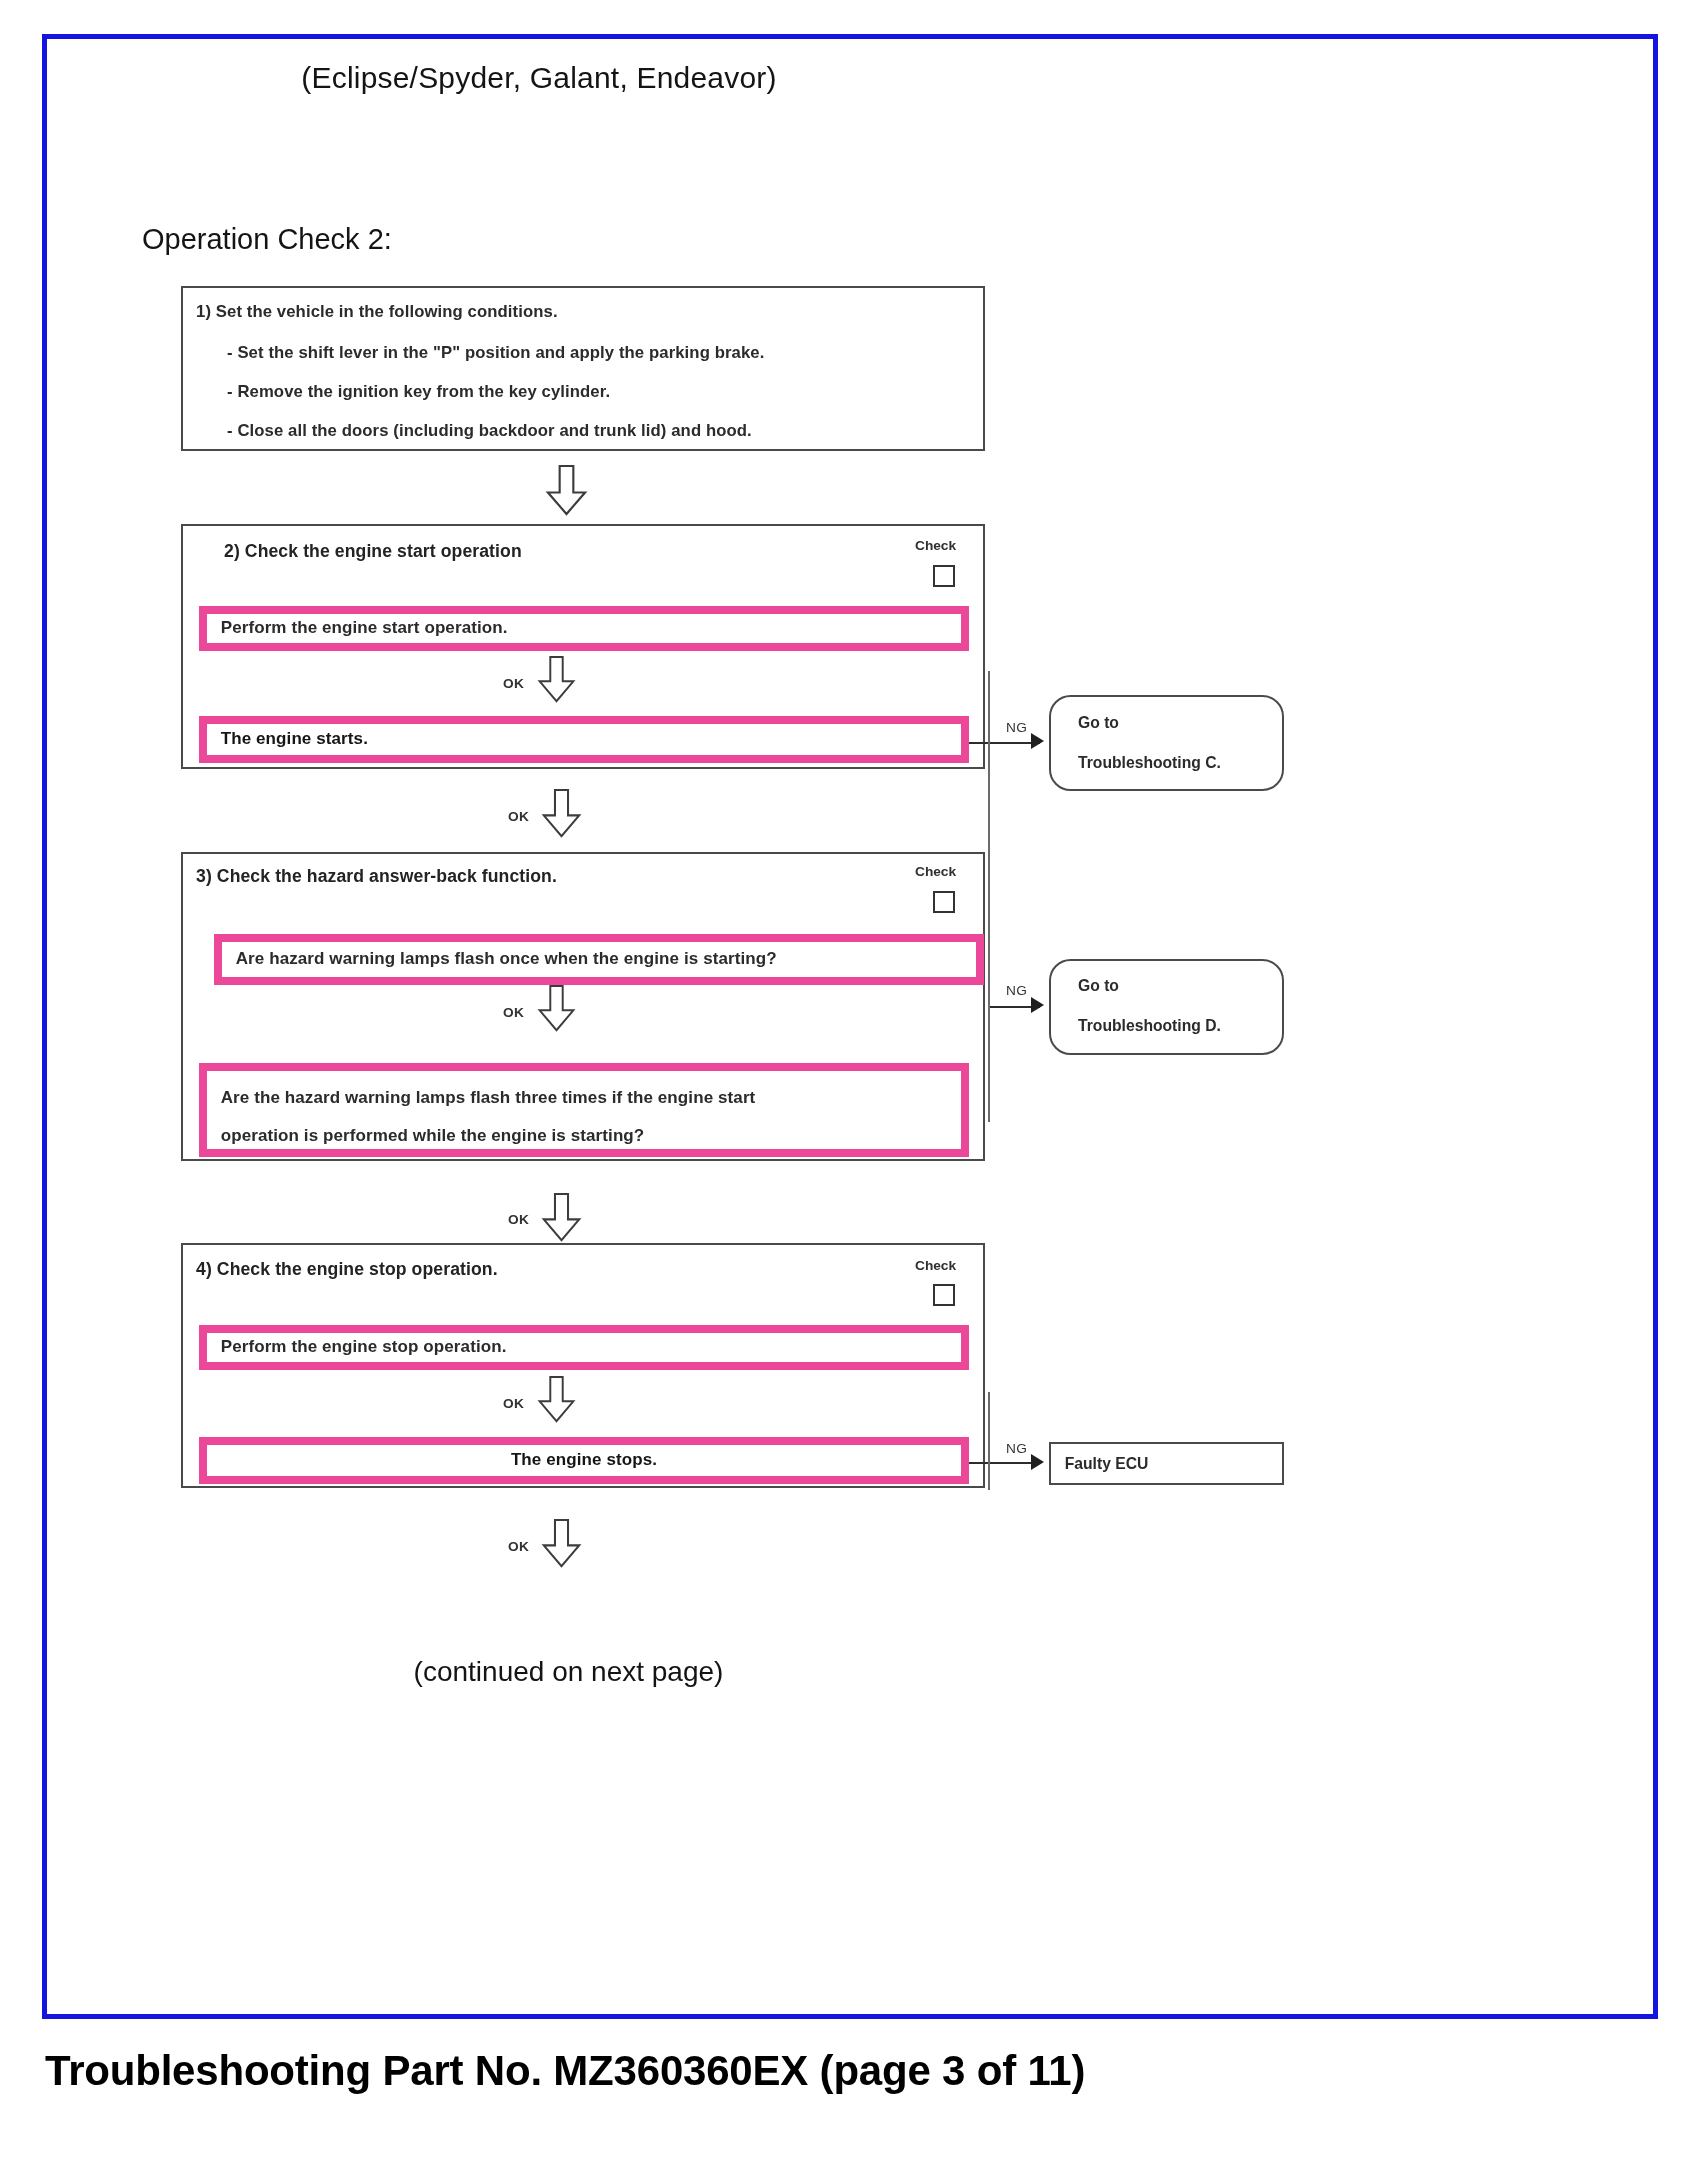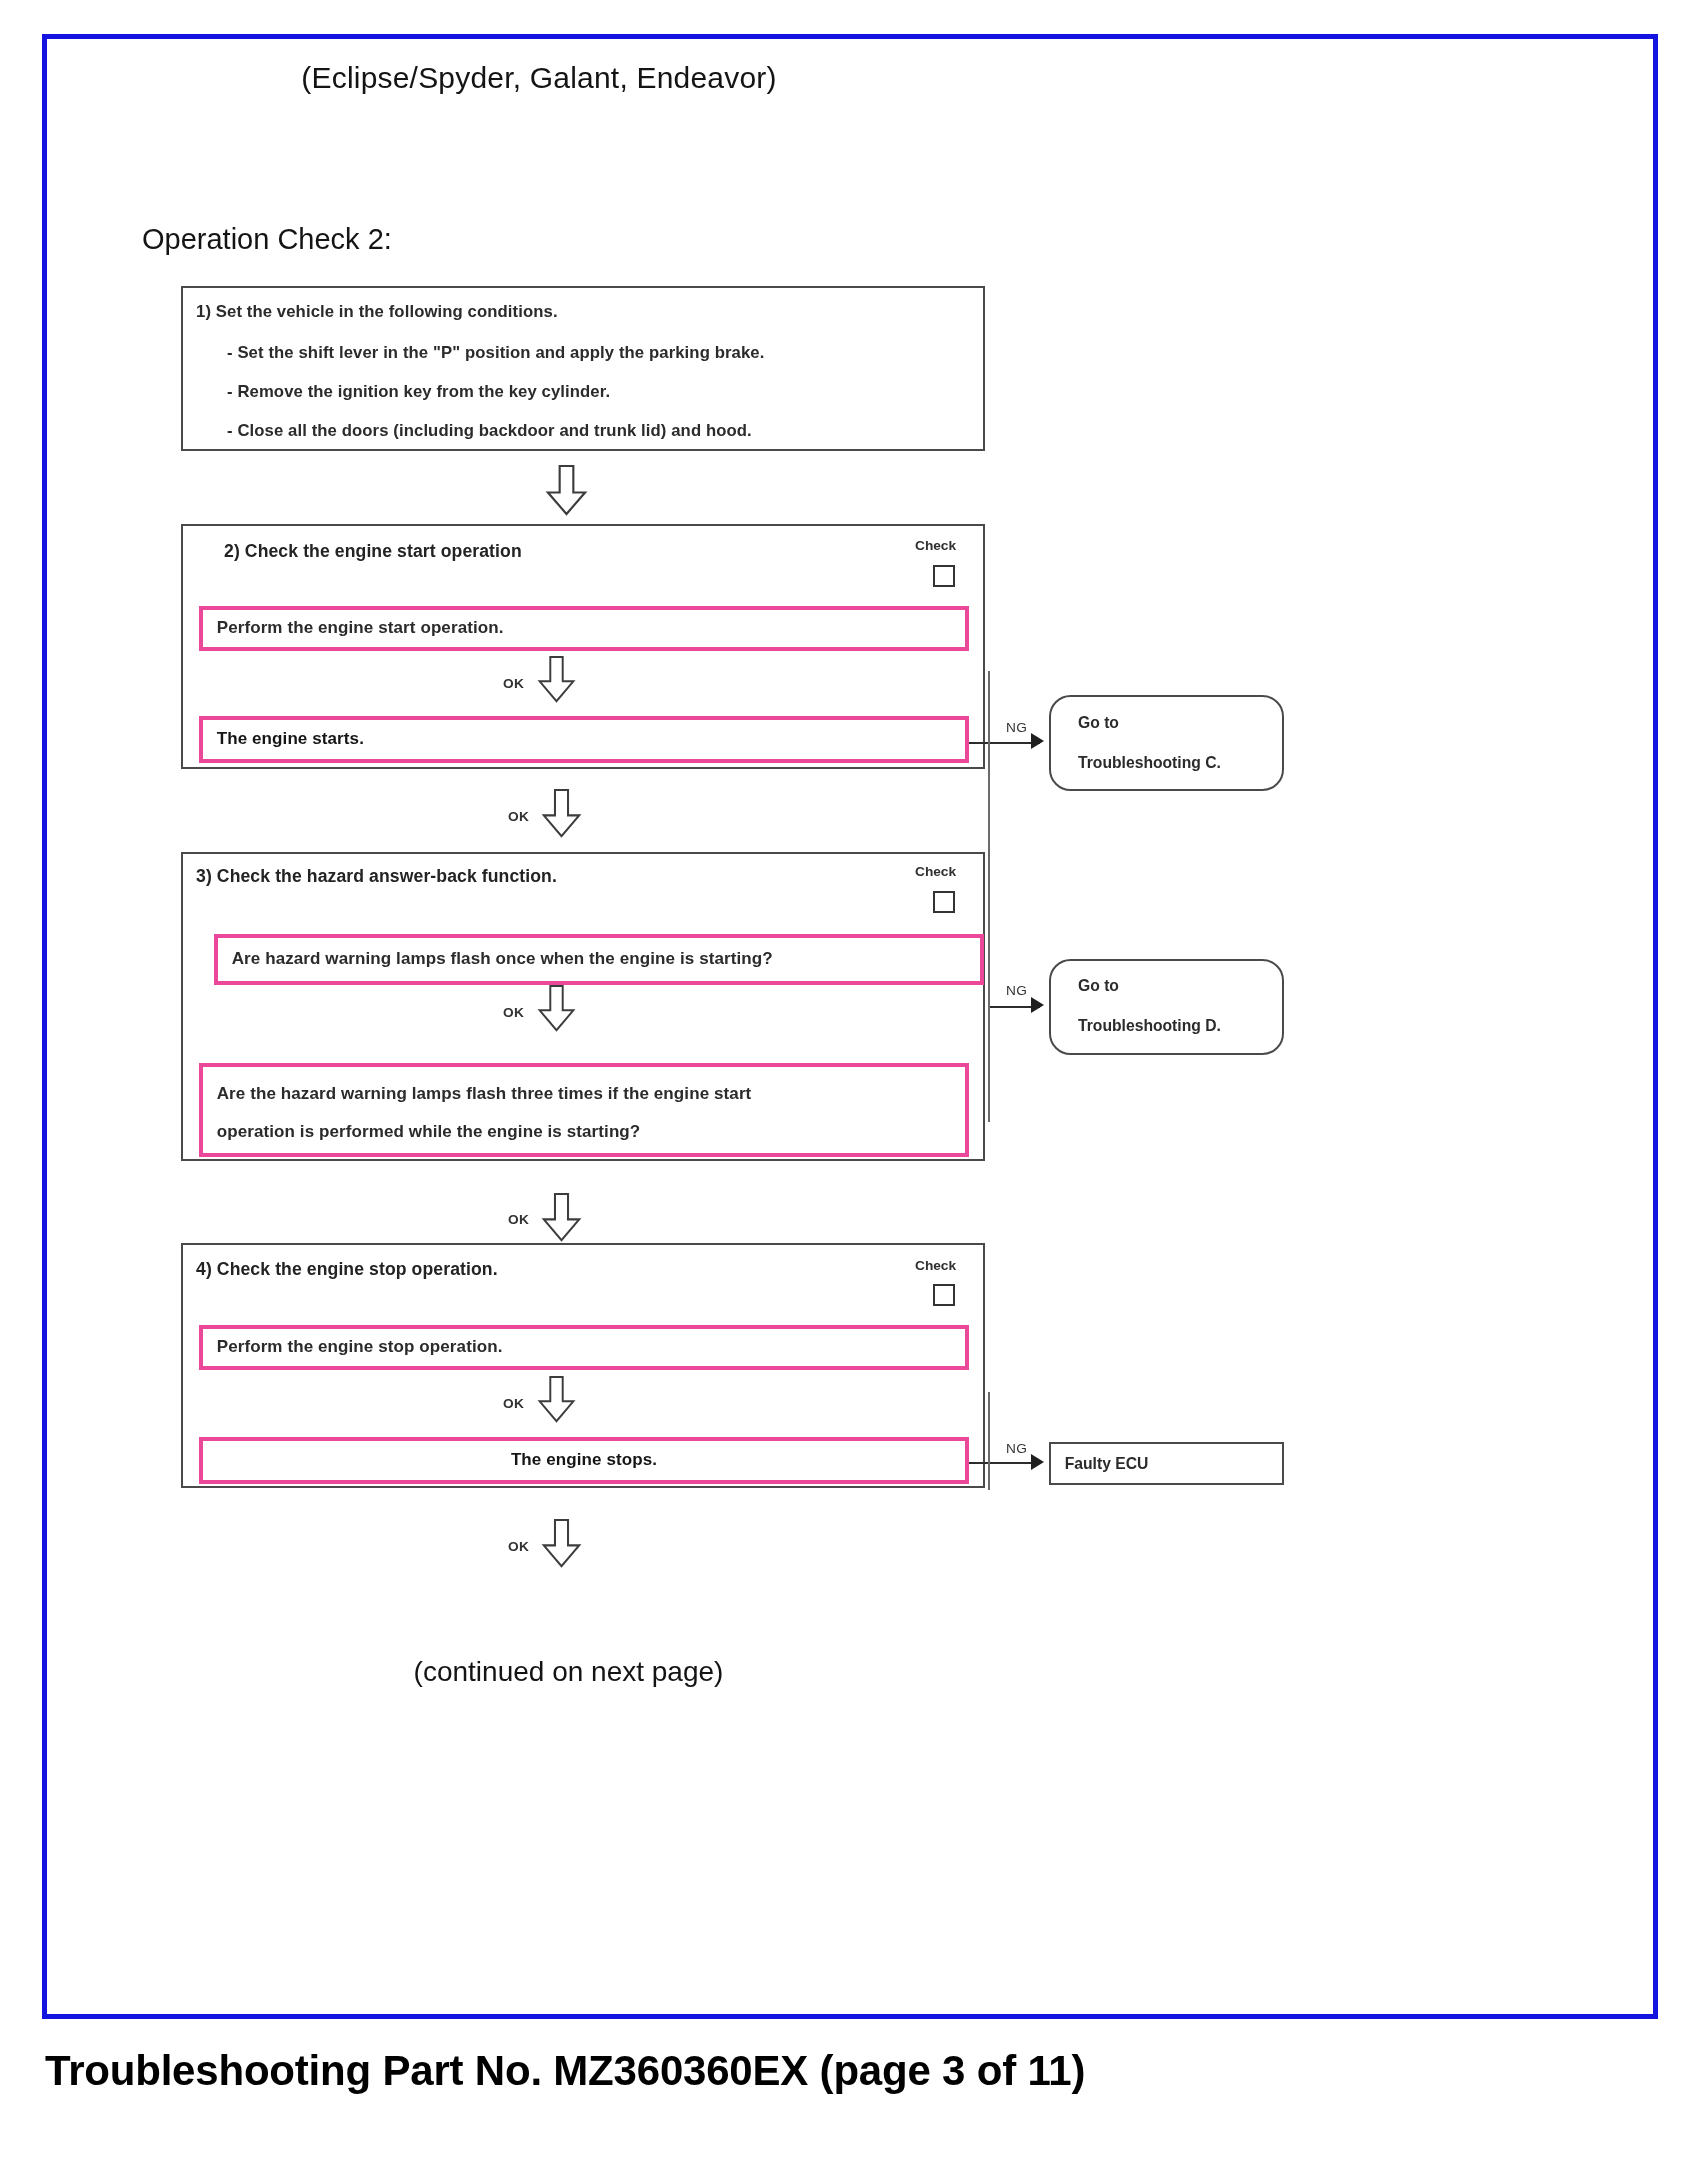--- a/index.html
+++ b/index.html
@@ -49,21 +49,21 @@
 
   
   .outer-box {
     position: absolute;
     border: 2px solid #4a4a4a;
     background: #ffffff;
     box-sizing: border-box;
   }
   .inner-box {
     position: absolute;
-    border: 4px solid #ec4899;
+    border: 8px solid #ec4899;
     background: #ffffff;
     box-sizing: border-box;
     display: flex;
     align-items: center;
   }
   .step-text {
     font-size: 17px;
     line-height: 1.55;
     color: #2b2b2b;
     font-weight: 700;

